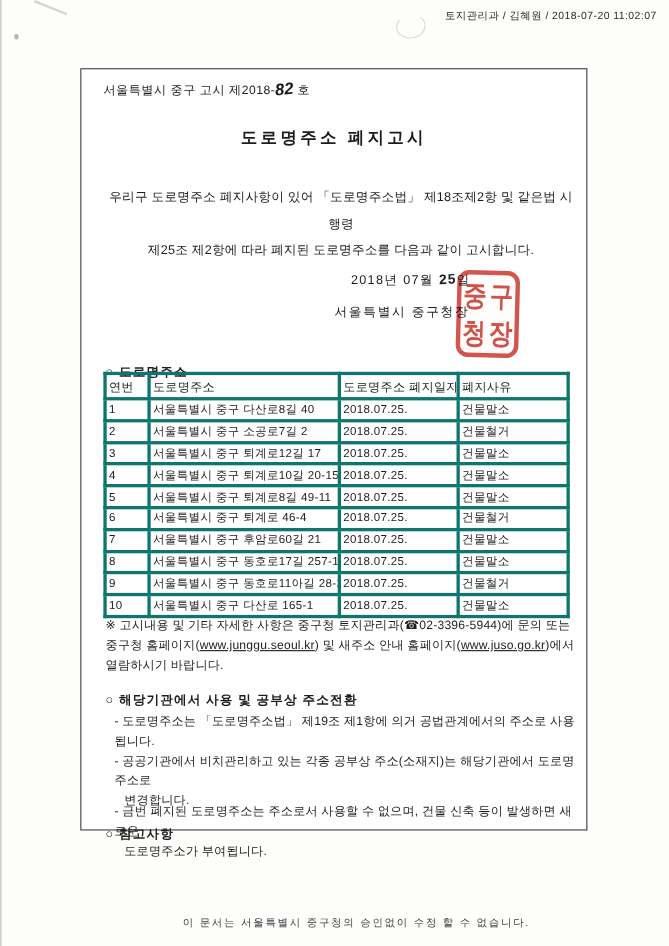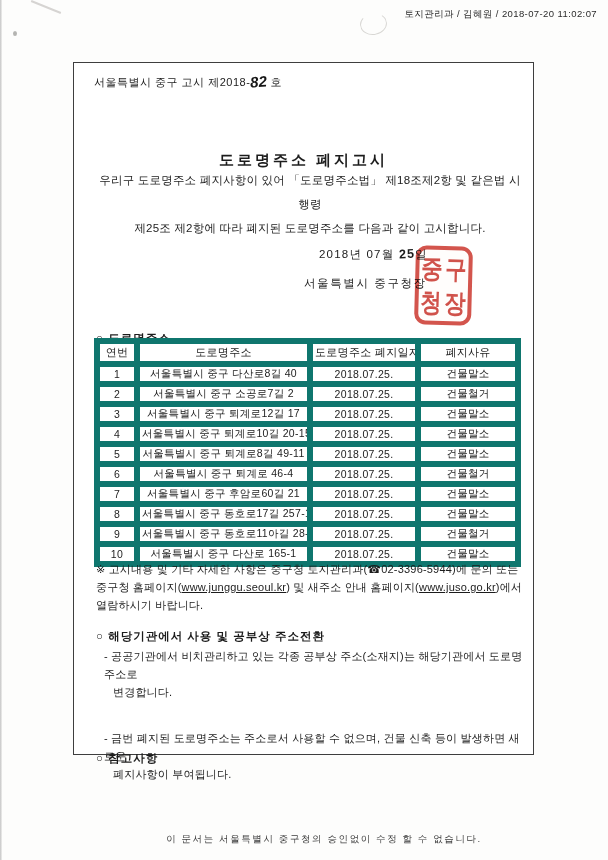--- a/index.html
+++ b/index.html
@@ -29,21 +29,21 @@
   }
 
   .notice-no { position:absolute; left:20px; top:9px; font-size:11px; letter-spacing:.5px; }
   .handwritten {
     display:inline-block; font-weight:bold; font-style:italic;
     font-size:15px; transform:rotate(-5deg) translateY(1px);
     color:#161616; letter-spacing:0;
   }
   .doc-title {
     position:absolute; left:0; top:53px; width:100%;
-    text-align:center; font-size:15px; font-weight:bold; letter-spacing:3px;margin-top:35px;
+    text-align:center; font-size:15px; font-weight:bold; letter-spacing:3px;
   }
   .intro { position:absolute; left:20px; top:105px; width:432px; font-size:11.5px; line-height:24px; letter-spacing:.2px;text-align:center; }
 
   .issue-date { position:absolute; left:245px; top:184px; font-size:11.5px; letter-spacing:1.2px; }
   .hand-day { display:inline-block; font-weight:bold; font-size:12.5px; transform:rotate(-3deg); }
   .issuer { position:absolute; left:230px; top:213px; font-size:11.5px; letter-spacing:1.6px; }
 
   .seal {
     position:absolute; left:341px; top:183px; width:57px; height:79px;
     border:4px solid rgba(201,48,38,.82); border-radius:11px;
@@ -59,21 +59,21 @@
 
   .sec-title { position:absolute; font-size:11.5px; font-weight:bold; letter-spacing:1px; }
   #sec1-title { left:22px; top:256px;margin-top:12px; }
 
   table.addr {
     position:absolute; left:20px; top:275px; width:421px;
     border-collapse:collapse; table-layout:fixed;
     font-size:10.5px;
   }
   table.addr th, table.addr td {
-    border:6px solid #0f766e; text-align:center; vertical-align:middle;
+    border:3px solid #0f766e; text-align:left; vertical-align:middle;
     padding:0 2px; height:19.8px; letter-spacing:.3px; font-weight:normal;
     overflow:hidden; white-space:nowrap;
   }
   table.addr th { height:23px; font-size:11px; }
   col.c-no { width:40px; } col.c-addr { width:173px; } col.c-date { width:108px; } col.c-reason { width:100px; }
   td.cell-addr { text-align:left; padding-left:11px; }
 
   .note {
     position:absolute; left:22px; top:497px; width:434px;
     font-size:11px; line-height:18px; letter-spacing:.2px;
@@ -211,25 +211,26 @@
       <td class="cell-date">2018.07.25.</td>
       <td class="cell-reason">건물말소</td>
     </tr>
   </tbody>
   </table>
 
   <div class="note"><span>※ 고시내용 및 기타 자세한 사항은 중구청 토지관리과(☎02-3396-5944)에 문의 또는 중구청 홈페이지(</span><span class="url">www.junggu.seoul.kr</span><span>) 및 새주소 안내 홈페이지(</span><span class="url">www.juso.go.kr</span><span>)에서 열람하시기 바랍니다.</span></div>
 
   <div class="sec-title" id="sec2-title">○ 해당기관에서 사용 및 공부상 주소전환</div>
   <div class="bullets" id="sec2-bullets">
+    <div>- 도로명주소는 「도로명주소법」 제19조 제1항에 의거 공법관계에서의 주소로 사용됩니다.</div>
     <div>- 공공기관에서 비치관리하고 있는 각종 공부상 주소(소재지)는 해당기관에서 도로명주소로</div>
     <div class="b-cont">변경합니다.</div>
   </div>
 
   <div class="sec-title" id="sec3-title">○ 참고사항</div>
   <div class="bullets" id="sec3-bullets">
     <div>- 금번 폐지된 도로명주소는 주소로서 사용할 수 없으며, 건물 신축 등이 발생하면 새로운</div>
-    <div class="b-cont">폐지사항이 부여됩니다.</div>
+    <div class="b-cont">도로명주소가 부여됩니다.</div>
   </div>
 
 </div>
 
 <div class="page-footer">이 문서는 서울특별시 중구청의 승인없이 수정 할 수 없습니다.</div>
 
 </body></html>

